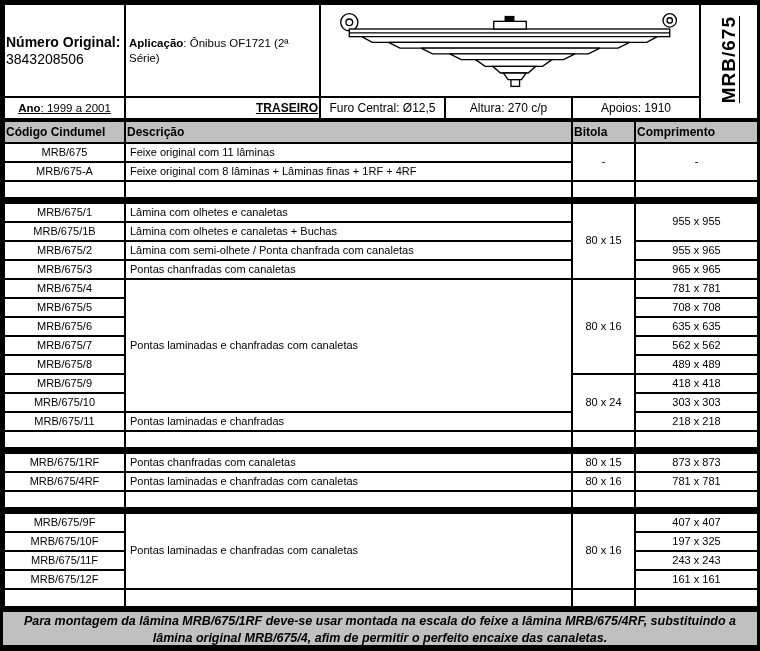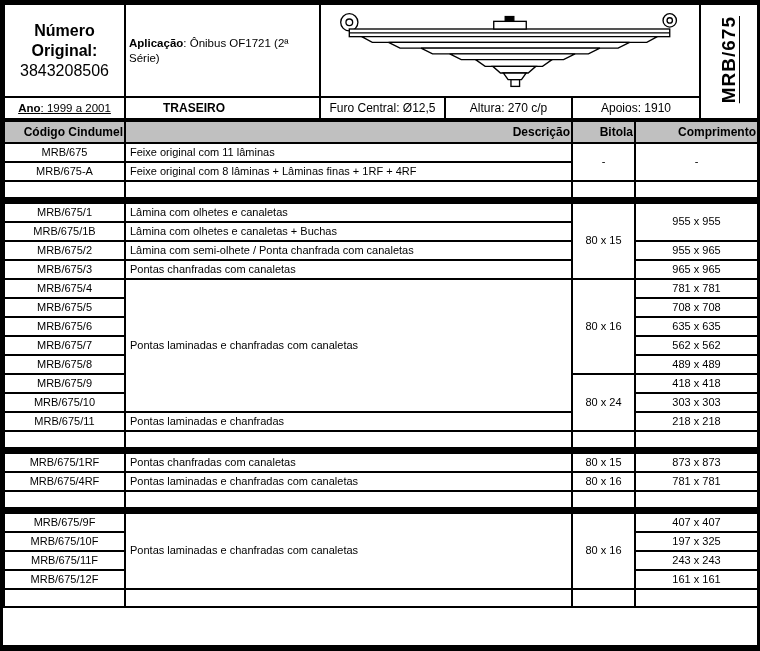--- a/index.html
+++ b/index.html
@@ -14,42 +14,42 @@
     font-family:"Liberation Sans", sans-serif;
     color:#000;
     display:flex;flex-direction:column;
     overflow:hidden;
   }
   table{border-collapse:collapse;table-layout:fixed;width:754px;}
   td,th{border:2px solid #000;overflow:hidden;font-size:11px;line-height:1.25;}
 
   
   .top-table td{vertical-align:middle;}
-  .cell-numorig{vertical-align:top;text-align:center;padding-top:2px;font-size:16px;}
+  .cell-numorig{vertical-align:top;padding-top:2px;font-size:14px;}
   .cell-aplicacao{vertical-align:top;text-align:left;padding:2px 3px;font-size:11.5px;}
   .bold{font-weight:bold;}
   .cell-diagram{padding:0;text-align:center;vertical-align:middle;}
   .cell-model{padding:0;text-align:center;vertical-align:middle;}
   .vmodel{
     display:inline-block;
     writing-mode:vertical-rl;
     transform:rotate(180deg);
     font-weight:bold;font-size:19px;
     text-decoration:underline;
     letter-spacing:1px;
   }
   .cell-ano{text-align:center;font-size:11.5px;text-decoration:underline;}
-  .cell-traseiro{text-align:left;font-weight:bold;font-size:12px;padding-left:37px;}
+  .cell-traseiro{text-align:right;font-weight:bold;text-decoration:underline;font-size:12px;padding-left:37px;}
   .cell-spec{text-align:center;font-size:12px;}
 
   
   .parts-table thead th{
     background:#c0c0c0;
     font-weight:bold;font-size:12px;
-    text-align:right;height:22px;
+    text-align:left;height:22px;
   }
   .parts-table td{padding:0 4px;}
   .row{height:19px;}
   .blank{height:17px;}
   .blank-last{height:18px;}
   .divider td{background:#000;padding:0;height:5px;border:2px solid #000;}
   .c{text-align:center;}
   .d{text-align:left;padding-left:5px;border-radius:6px;}
   .ctr{text-align:center;vertical-align:middle;}
 
@@ -277,14 +277,15 @@
       </tr>
       <tr class="blank-last blank">
           <td></td>
           <td></td>
           <td></td>
           <td></td>
         </tr>
     </tbody>
   </table>
 
+  <div class="note">Para montagem da lâmina MRB/675/1RF deve-se usar montada na escala do feixe a lâmina MRB/675/4RF, substituindo a lâmina original MRB/675/4, afim de permitir o perfeito encaixe das canaletas.</div>
 
 </div>
 
 </body></html>

